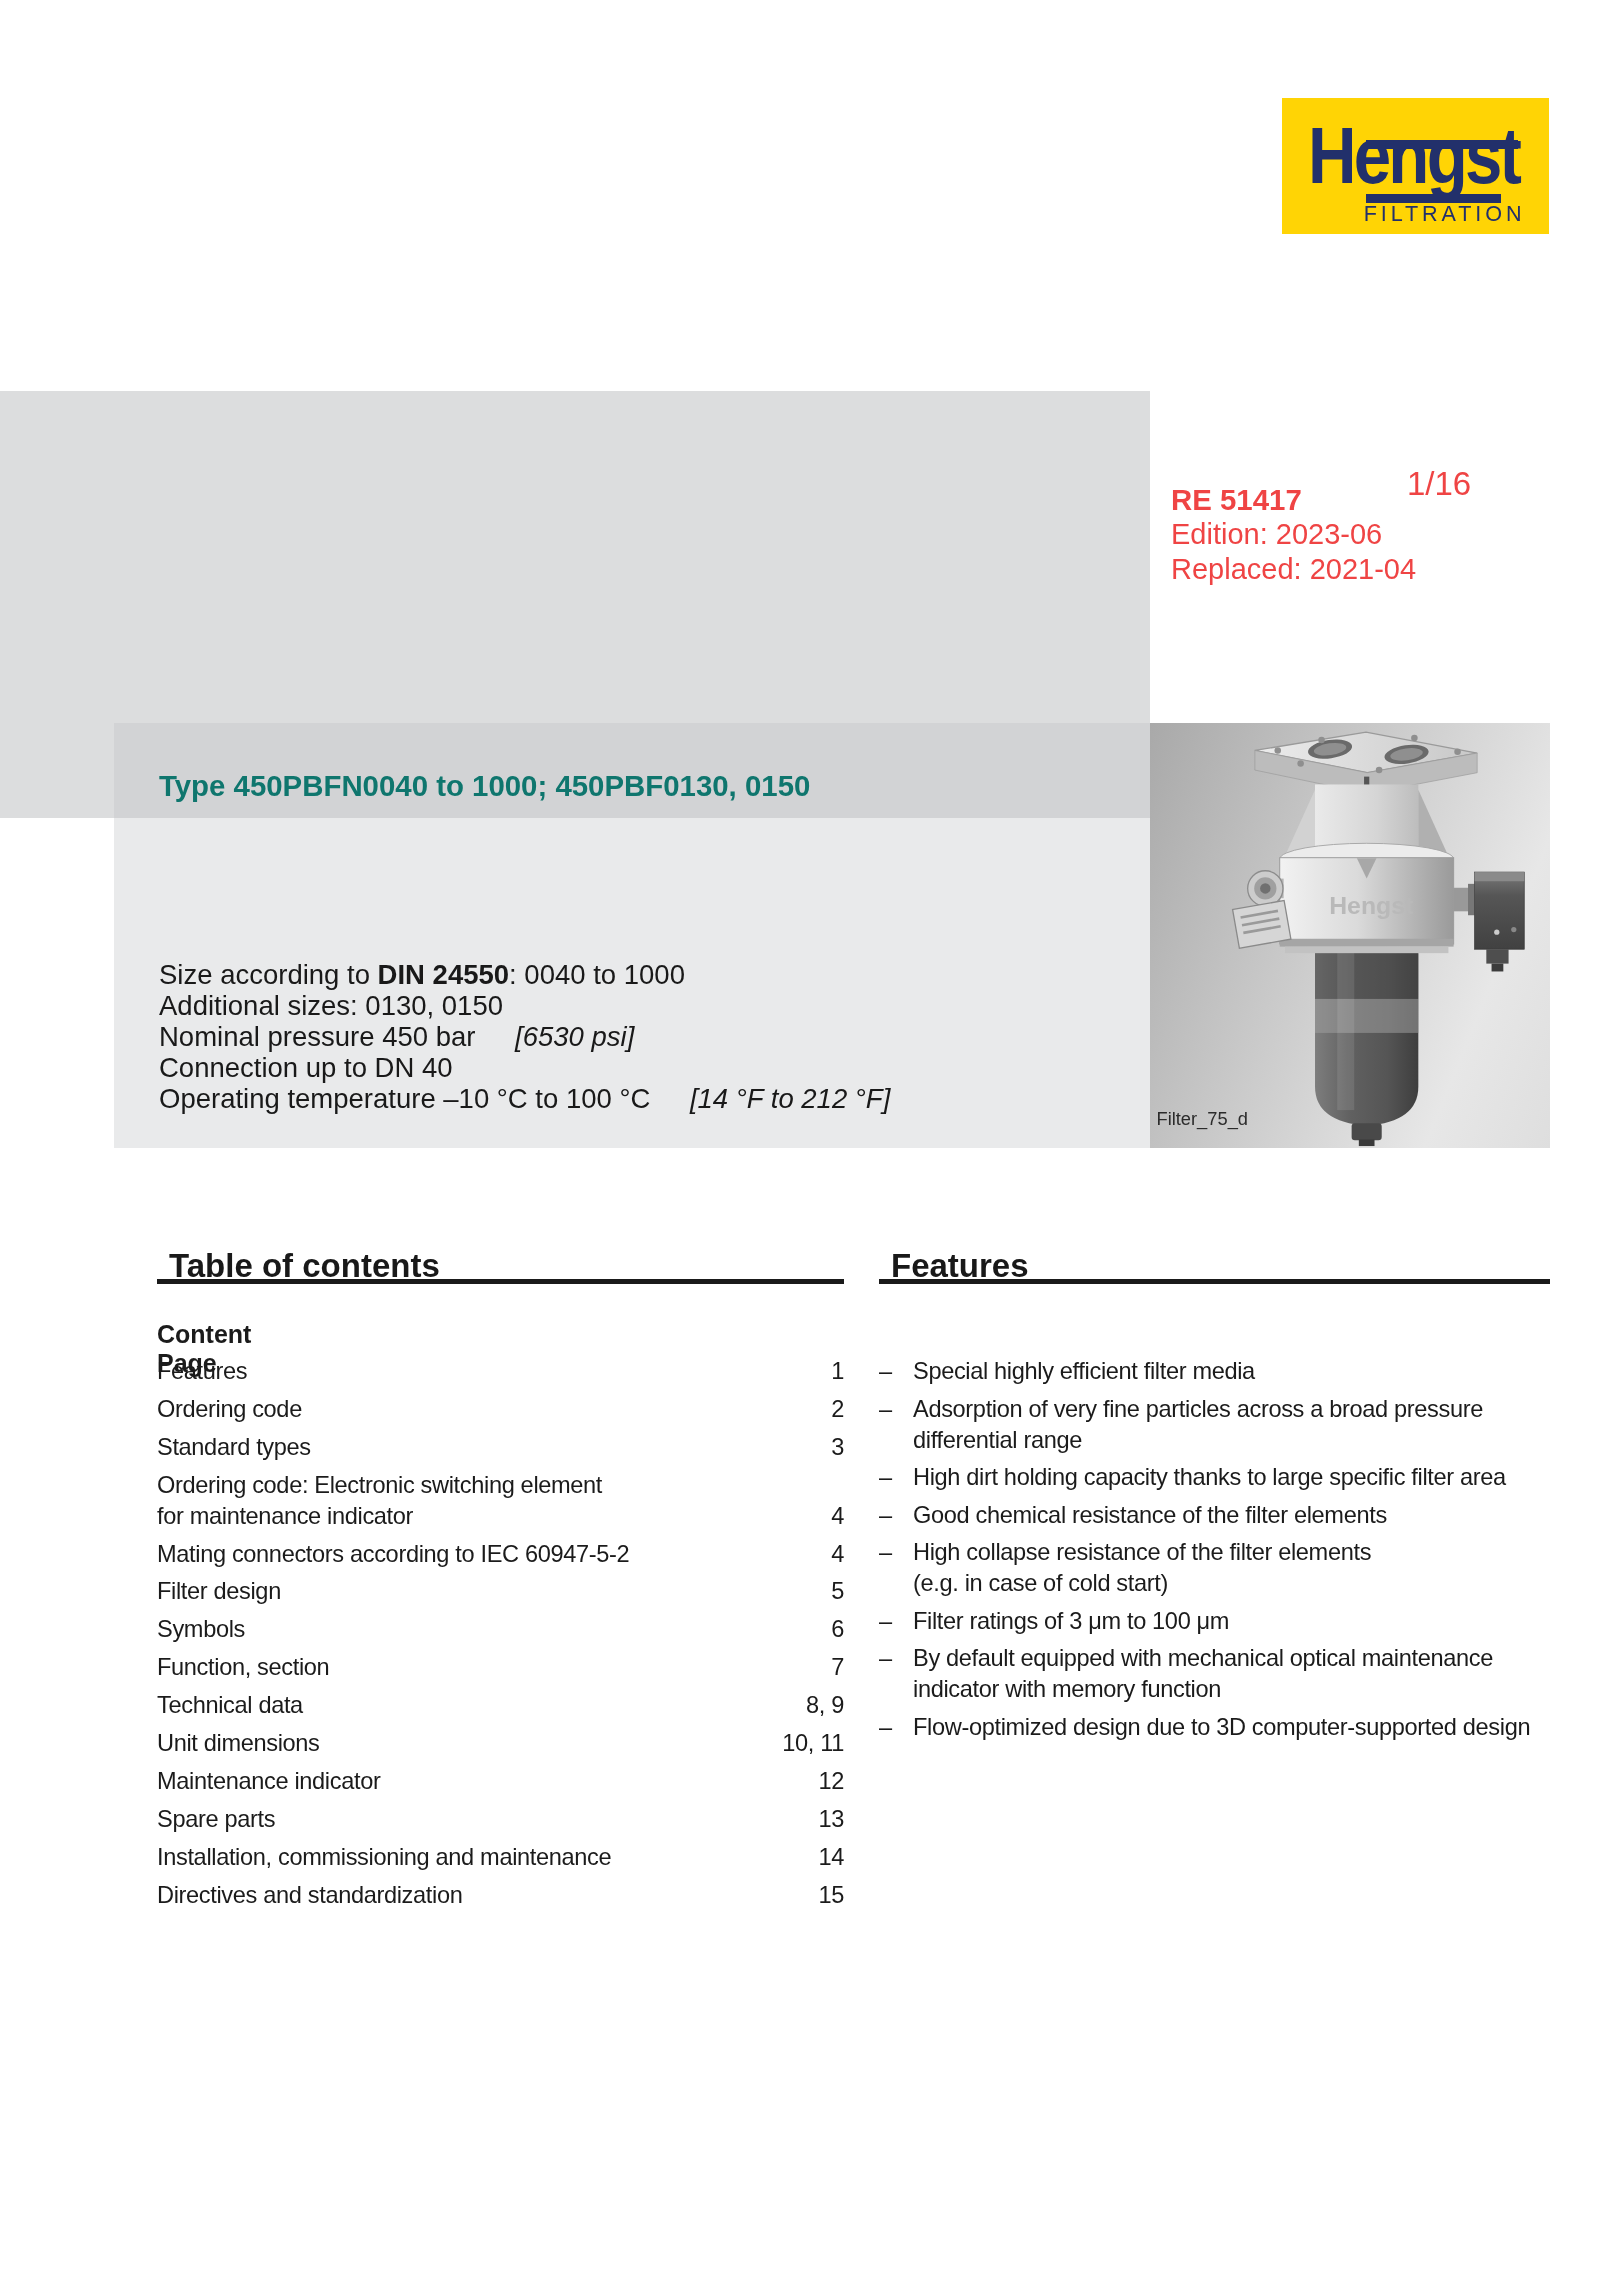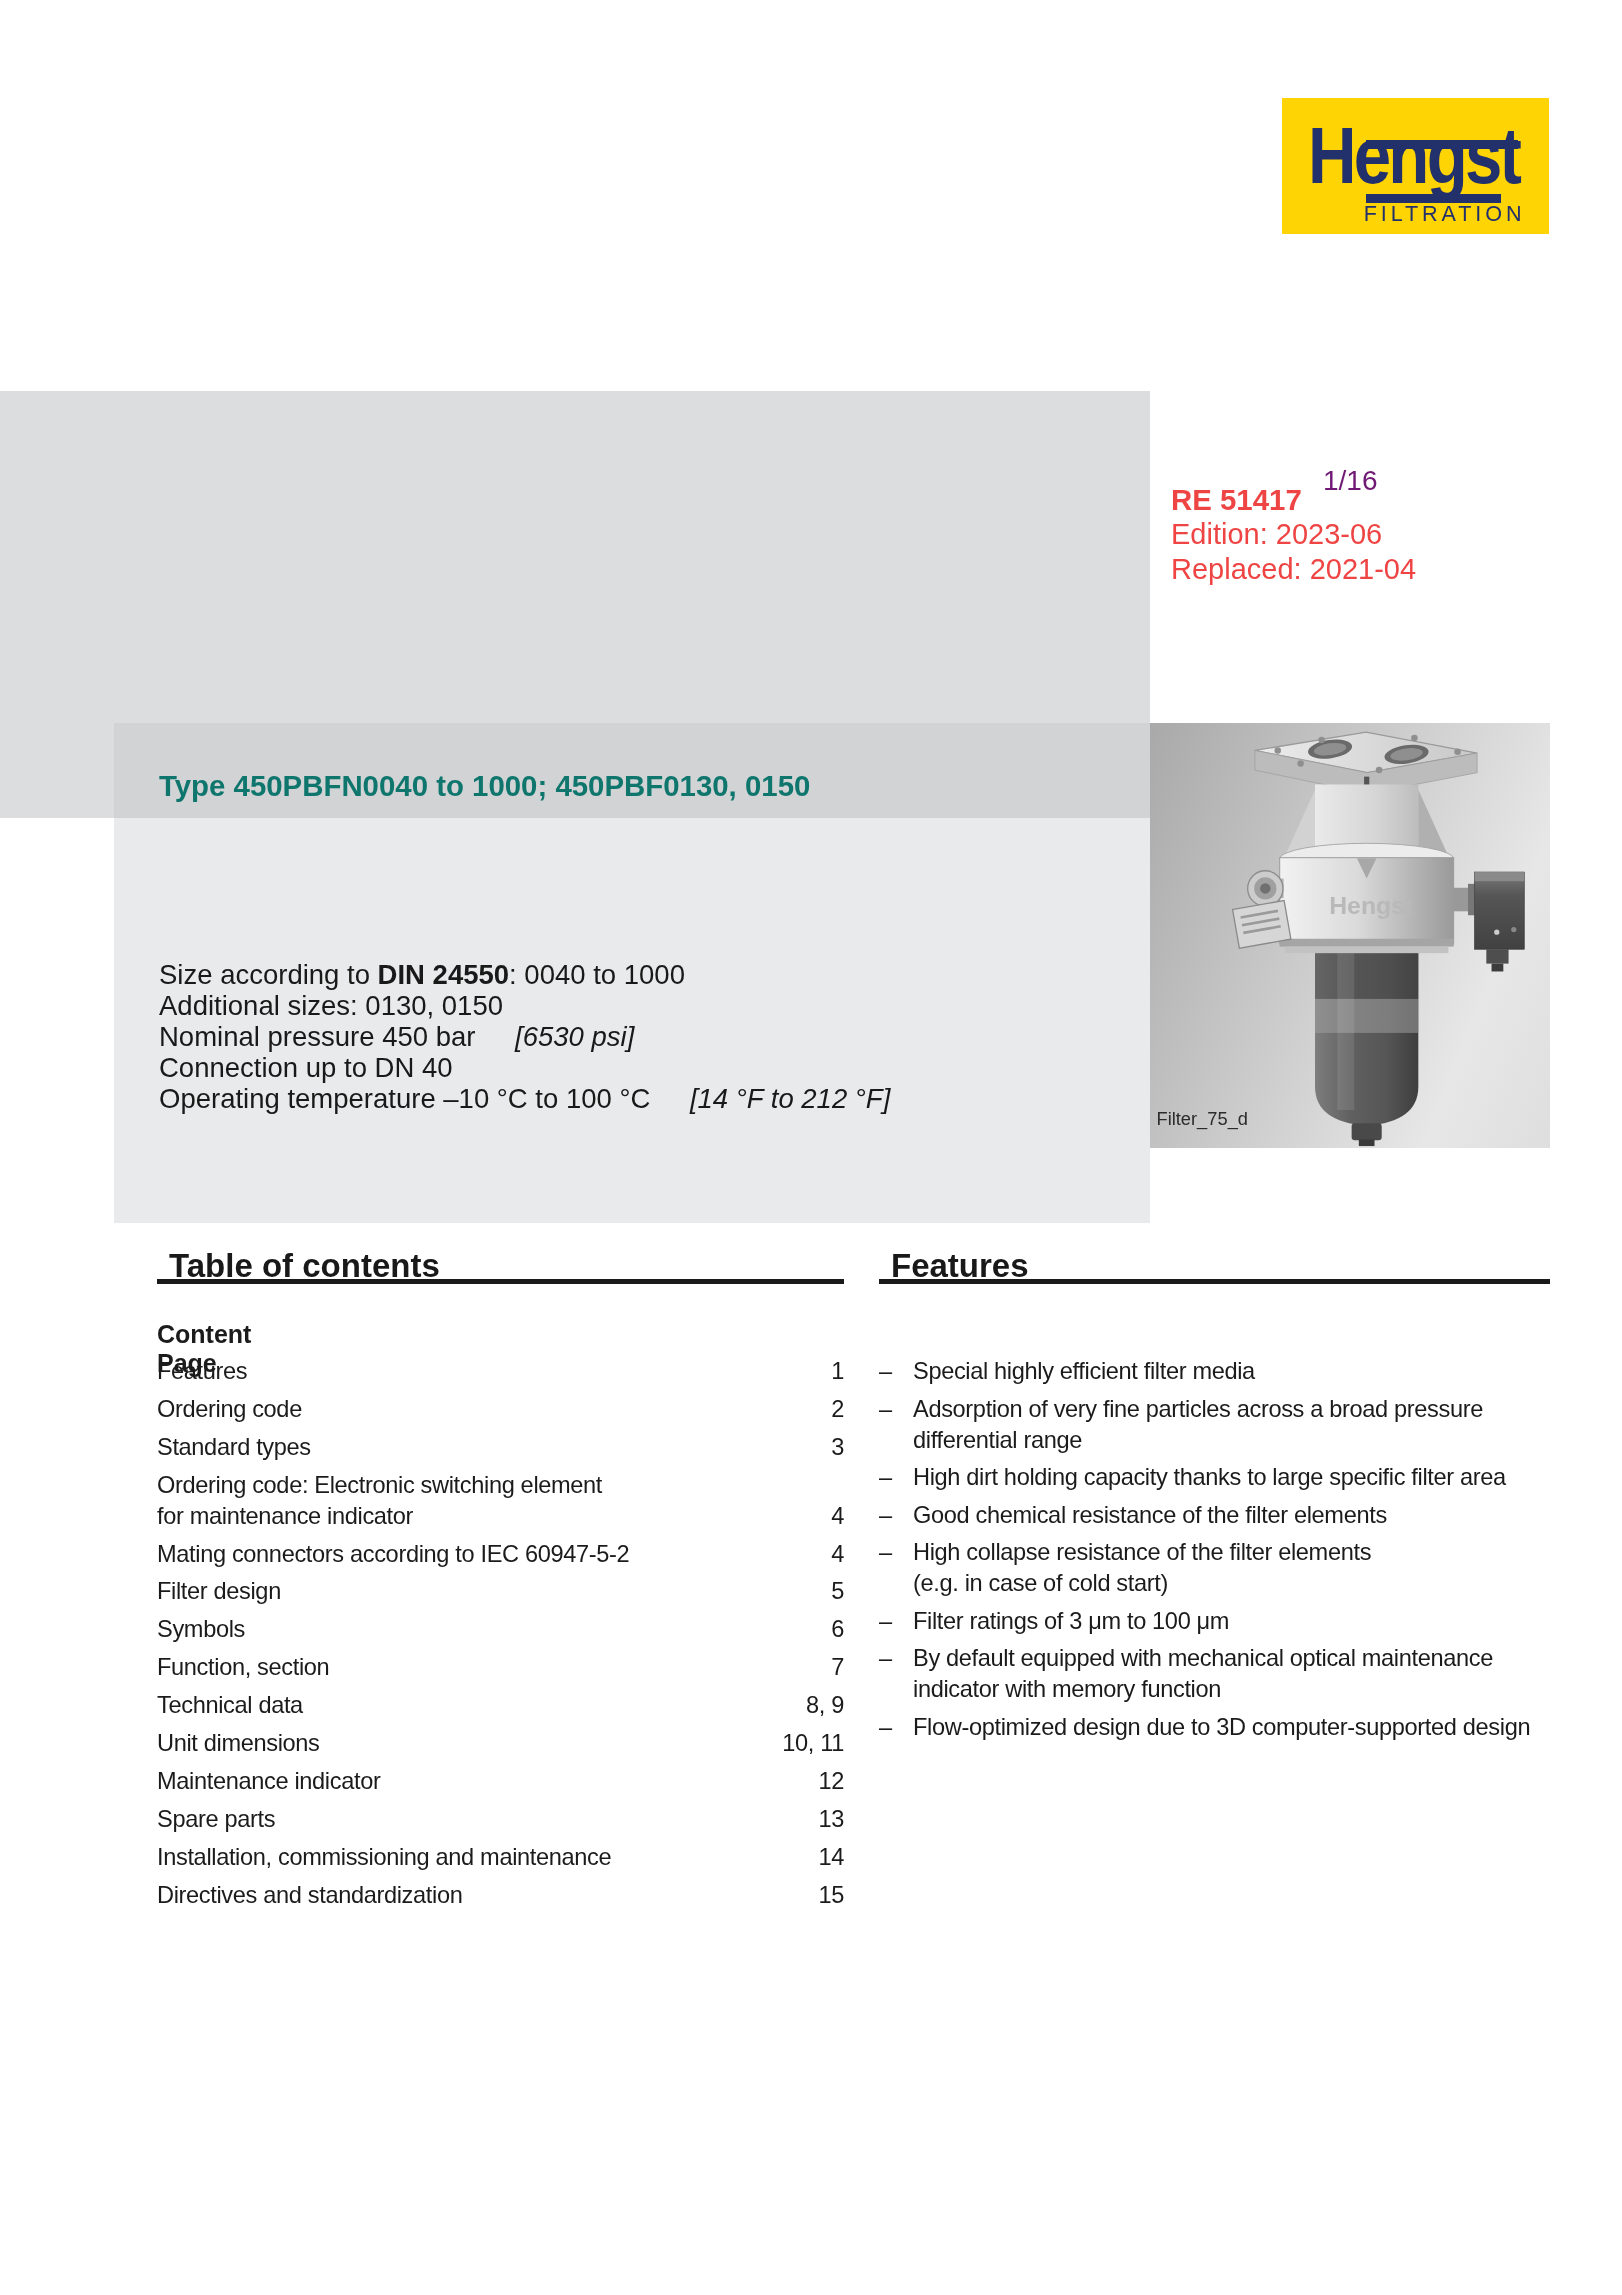--- a/index.html
+++ b/index.html
@@ -16,27 +16,27 @@
   .logo-bar-bottom { position:absolute; left:84px; top:96px; width:135px; height:8.5px; background:#22306b; }
   .logo-sub { position:absolute; right:23.6px; top:103px; font-size:21.6px; font-weight:normal; letter-spacing:3.9px; color:#22306b; }
 
   
   .title-block { position:absolute; left:0; top:391px; width:1150px; height:427px; background:#dcddde; }
   .doc-title { position:absolute; left:159px; top:440px; margin:0; font-size:65px; font-weight:400;
                line-height:73px; white-space:pre-line; color:#191919;
                transform:scaleX(0.82); transform-origin:left top; width:1112px; }
   .docref { position:absolute; left:1171px; top:482px; font-size:29px; line-height:35px; color:#ef4444; }
   .docref-num { font-weight:bold; font-size:29.4px; }
-  .page-indicator { position:absolute; left:1323px; top:465px; font-size:28px; color:#701a75; }
+  .page-indicator { position:absolute; left:1407px; top:465px; font-size:33px; color:#ef4444; }
 
   
   .type-bar { position:absolute; left:114px; top:723px; width:1036px; height:95px; background:#d2d3d5;
               display:flex; align-items:center; }
   .type-bar-text { margin-left:45px; font-size:29.4px; font-weight:bold; color:#0f766e;margin-top:31px; }
-  .summary-block { position:absolute; left:114px; top:818px; width:1036px; height:405px; background:#e9eaeb; }
+  .summary-block { position:absolute; left:114px; top:818px; width:1036px; height:330px; background:#e9eaeb; }
   .summary-lines { position:absolute; left:45px; top:141px; font-size:27.5px; line-height:31px; color:#191919; }
   .summary-line .b { font-weight:bold; }
   .summary-line .i { font-style:italic;margin-left:32px; }
 
   
   .photo-area { position:absolute; left:1150px; top:723px; width:400px; height:425px;
                 background:linear-gradient(112deg,#a9a9a9 0%, #c9c9c9 40%, #e7e7e7 78%, #dedede 100%); }
   .photo-area svg { position:absolute; left:0; top:0; }
   .photo-caption { position:absolute; left:6.5px; top:385px; font-size:18.3px; color:#2b2b2b; }
 

